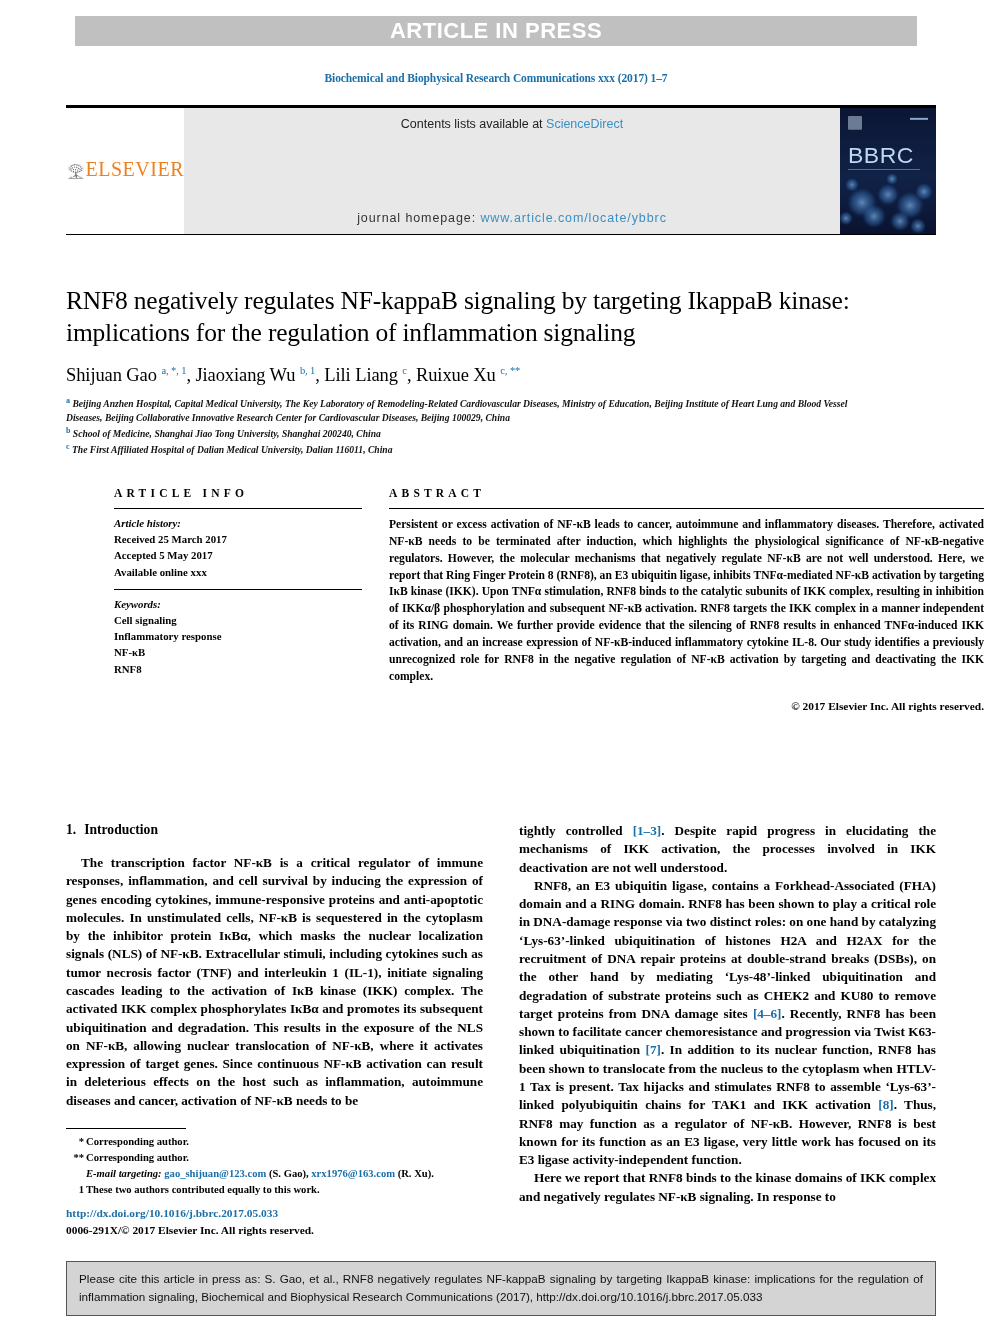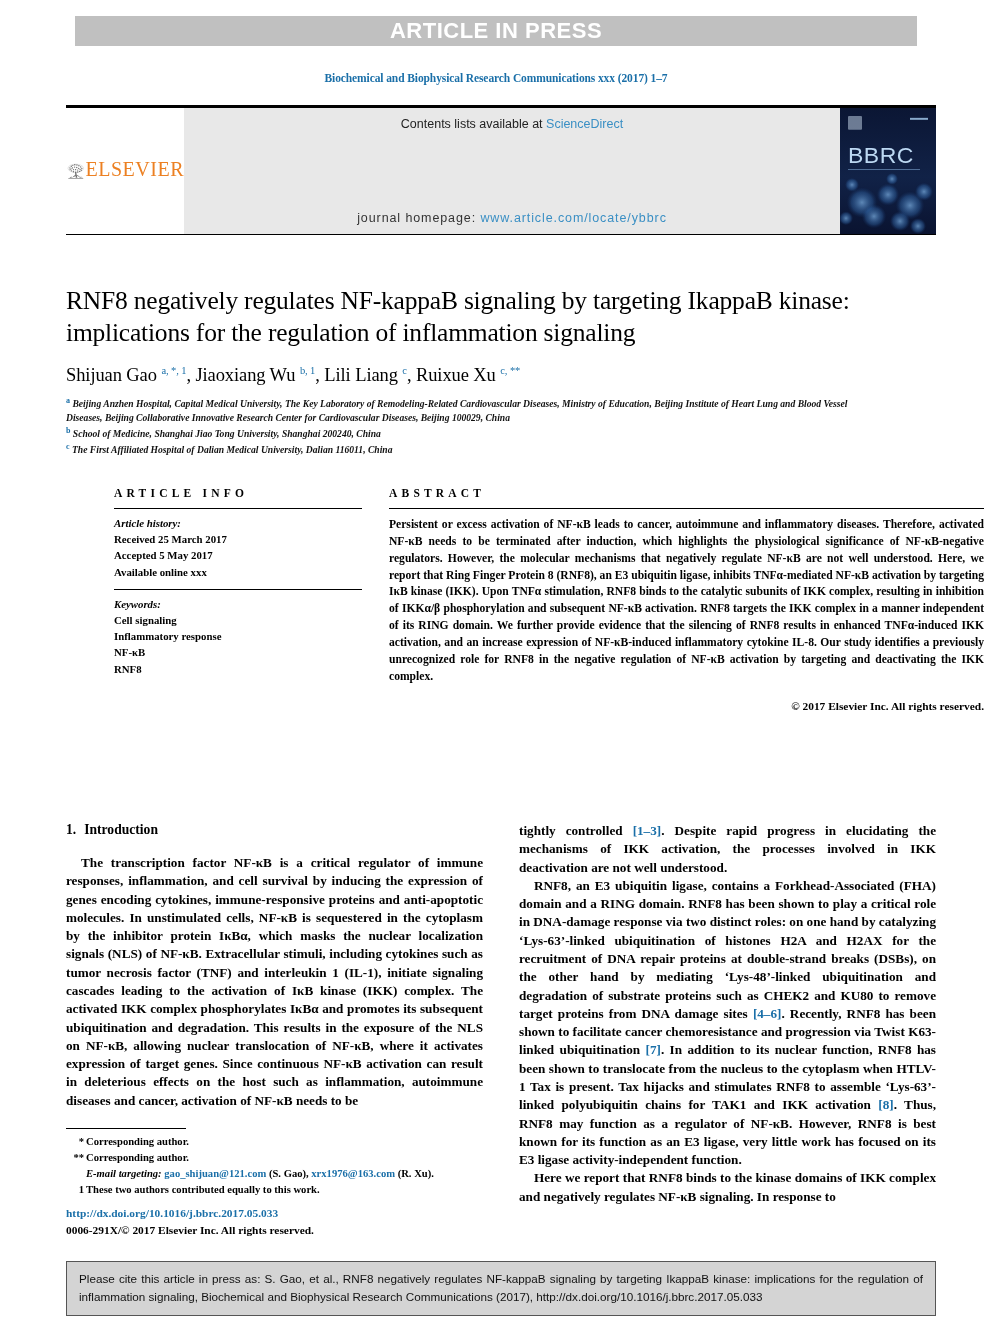--- a/index.html
+++ b/index.html
@@ -494,21 +494,21 @@
   <div class="footnotes">
     <div class="fn-rule"></div>
     <div class="fn-line">
       <span class="mark">*</span><span>Corresponding author.</span>
     </div>
     <div class="fn-line">
       <span class="mark dbl">**</span><span>Corresponding author.</span>
     </div>
     <div class="fn-line">
       <em>E-mail targeting:</em>
-      <span class="link">gao_shijuan@121.com</span>
+      <span class="link">gao_shijuan@123.com</span>
       <span>(S. Gao)</span>,
       <span class="link">xrx1976@163.com</span>
       <span>(R. Xu).</span>
     </div>
     <div class="fn-line">
       <span class="mark">1</span><span>These two authors contributed equally to this work.</span>
     </div>
   </div>
 
   <div class="doi-block">

